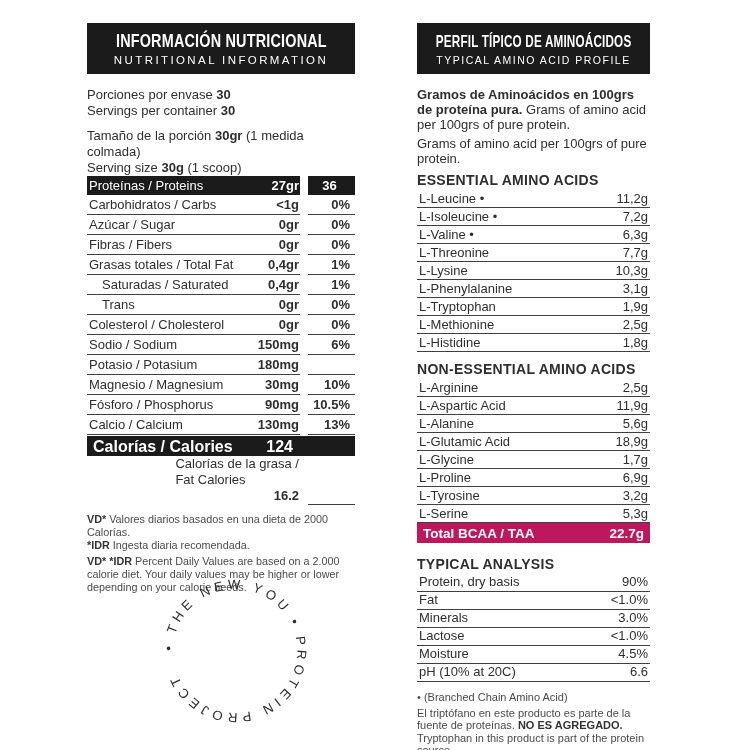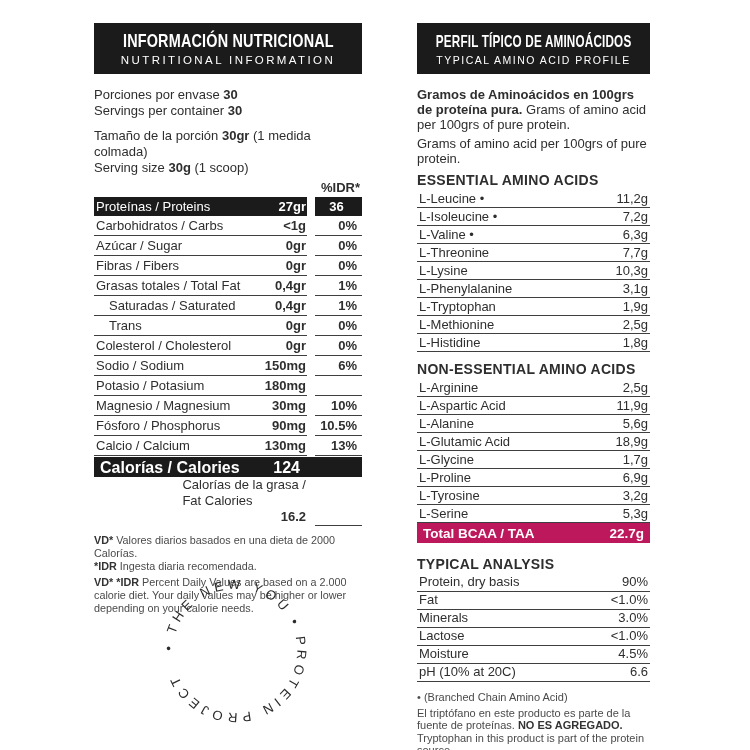--- a/index.html
+++ b/index.html
@@ -1,20 +1,20 @@
 <!DOCTYPE html>
 <html><head>
 <meta charset="utf-8">
 <style>
   * { box-sizing: border-box; margin: 0; padding: 0; }
   html,body { width: 750px; height: 750px; background: #ffffff; }
   body { font-family: "Liberation Sans", sans-serif; color: #2e2e2e; }
   .page { position: relative; width: 750px; height: 750px; background: #fff; overflow: hidden; }
 
-  .col-left  { position: absolute; left: 94px;  top: 23px; width: 268px; }
+  .col-left  { position: absolute; left: 87px;  top: 23px; width: 268px; }
   .col-right { position: absolute; left: 417px; top: 23px; width: 233px; }
 
   .blackbox { background: #1b1b1b; color: #fff; text-align: center; padding: 9px 4px 8px; margin-bottom: 13px; }
   .blackbox .t1 { display: inline-block; font-weight: bold; font-size: 15.5px; letter-spacing: .2px;
                   white-space: nowrap; transform: scale(.93,1.18); transform-origin: center; }
   .col-right .blackbox .t1 { font-size: 13px; transform: scale(.9,1.25); }
   .blackbox .t2 { font-size: 11.5px; letter-spacing: 2.4px; margin-top: 4px; white-space: nowrap; }
   .col-right .blackbox .t2 { font-size: 10.5px; letter-spacing: 1.5px; }
 
   .para { font-size: 13px; line-height: 16px; }
@@ -76,24 +76,20 @@
     <div class="para p-servings">
       <div><span>Porciones por envase </span><b>30</b></div>
       <div><span>Servings per container </span><b>30</b></div>
     </div>
 
     <div class="para">
       <div><span>Tamaño de la porción </span><b>30gr</b><span> (1 medida colmada)</span></div>
       <div><span>Serving size </span><b>30g</b><span> (1 scoop)</span></div>
     </div>
 
-    <div class="ltrow idrhead">
-      <div class="ltmain noline"></div>
-      <div class="ltidr noline">%IDR*</div>
-    </div>
 
     <div class="ltrow hl">
       <div class="ltmain">
           <span class="ltlabel">Proteínas / Proteins</span>
           <span class="ltvalue">27gr</span>
         </div>
       <div class="ltidr">36</div>
     </div>
     <div class="ltrow">
       <div class="ltmain">

